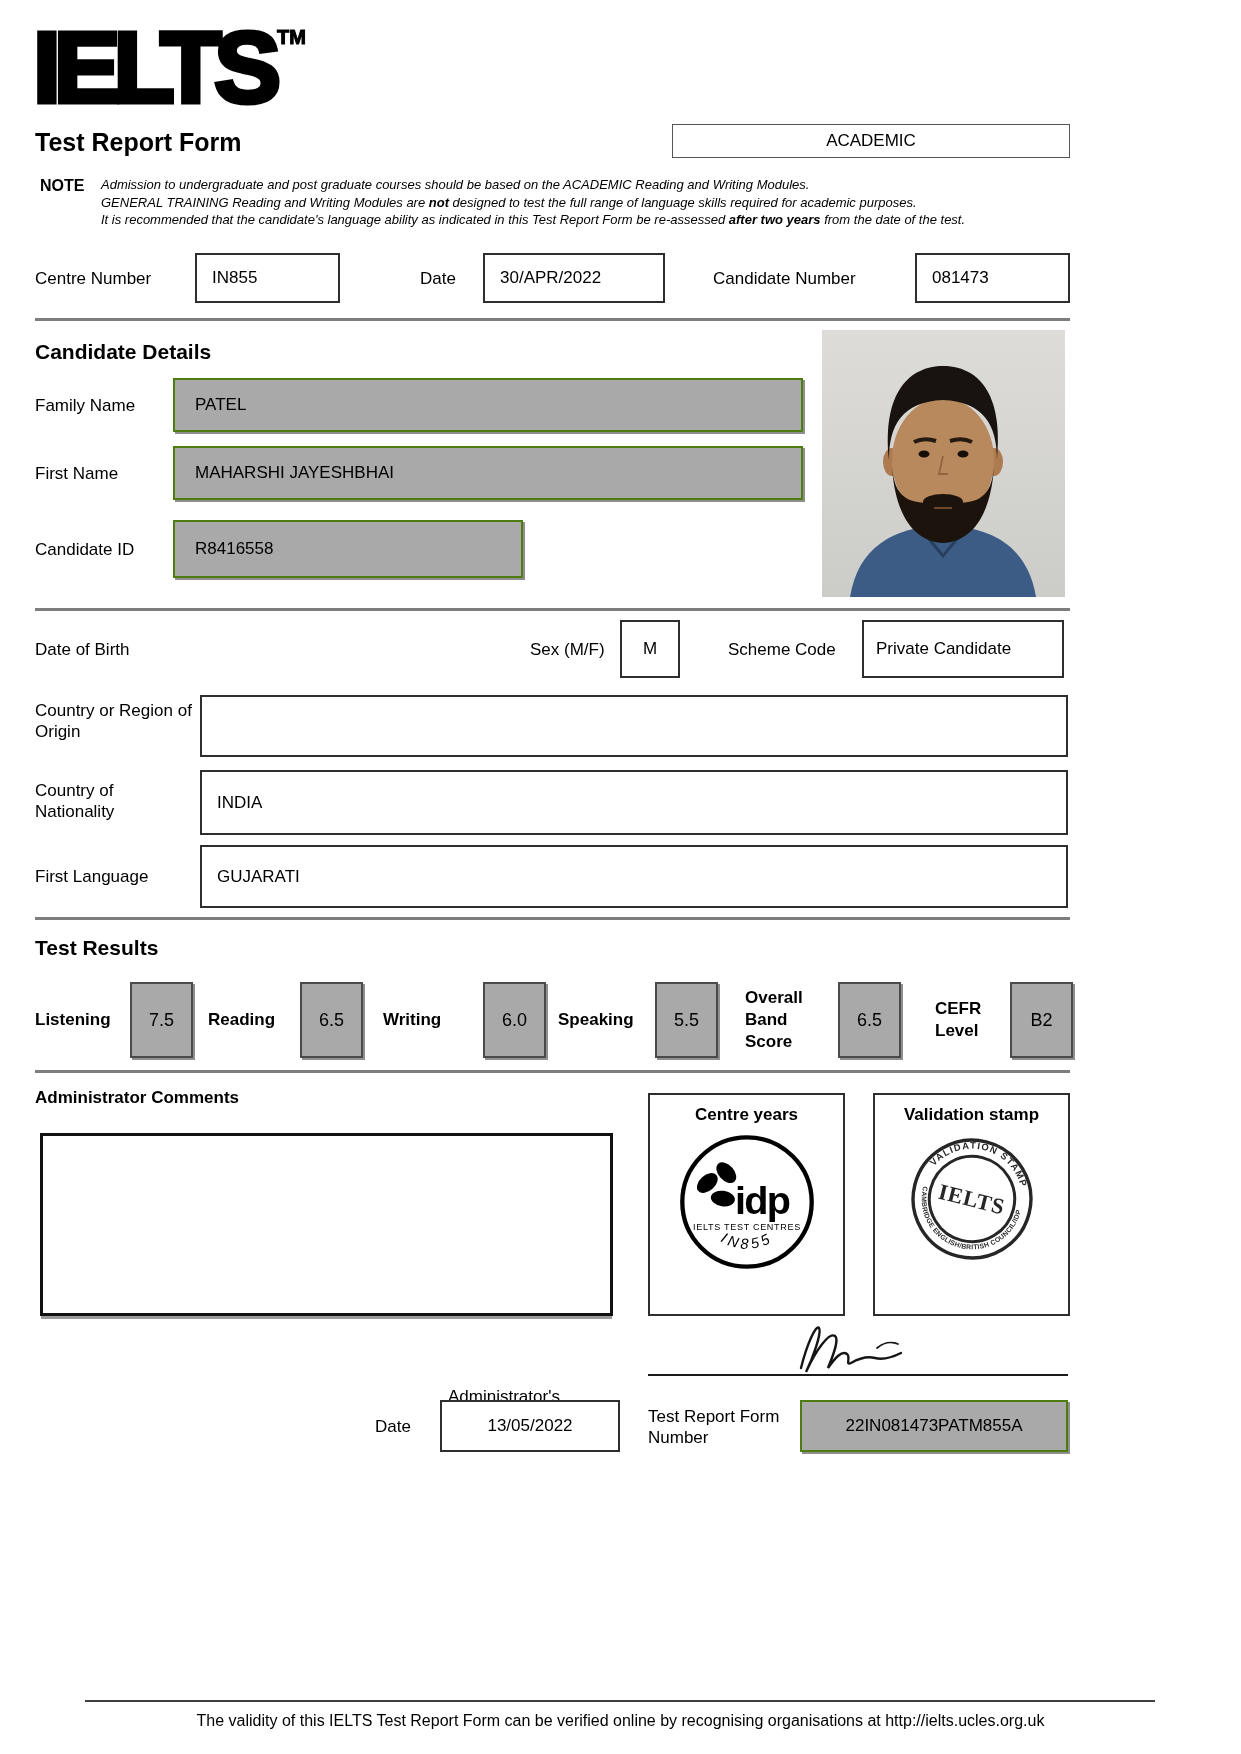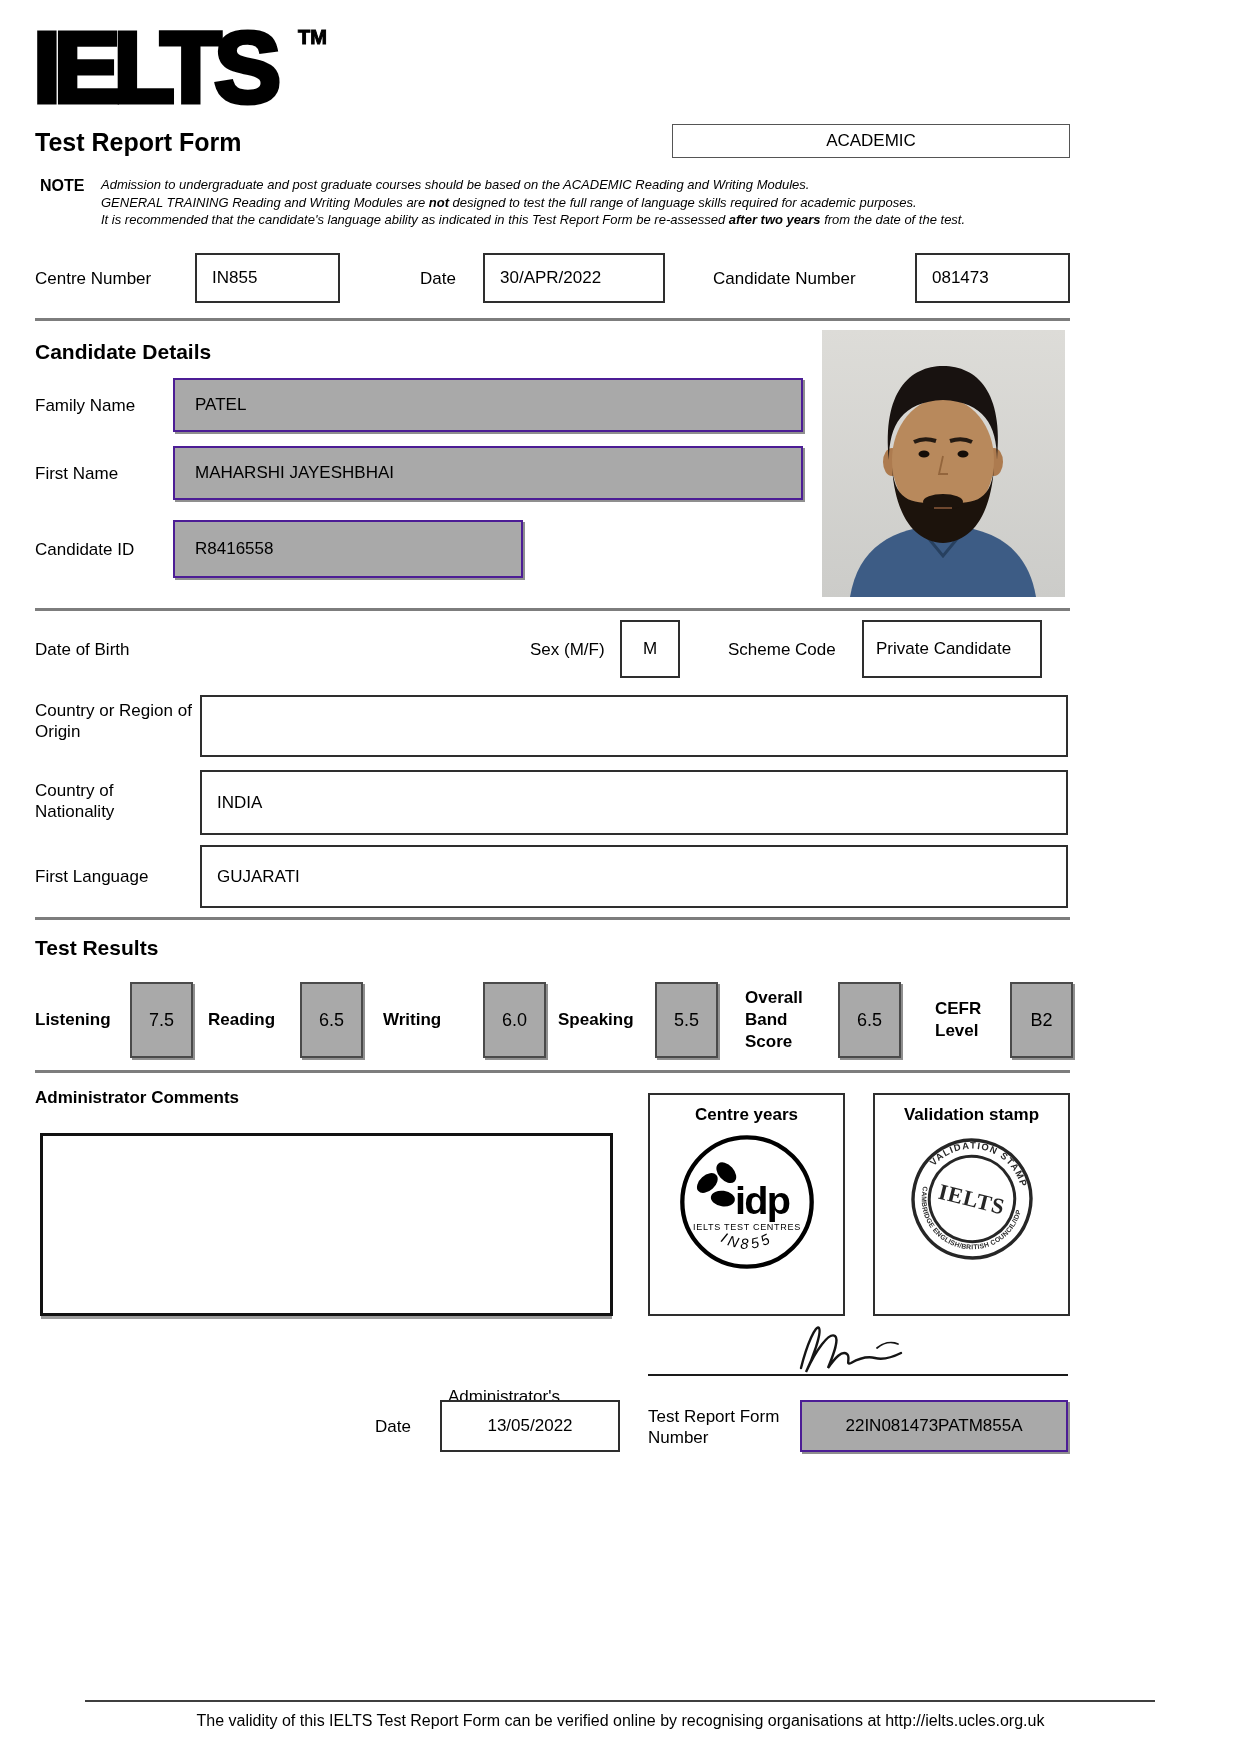--- a/index.html
+++ b/index.html
@@ -4,28 +4,28 @@
 <style>
   * { margin:0; padding:0; box-sizing:border-box; }
   html,body { background:#ffffff; }
   .page { position:relative; width:1241px; height:1754px; background:#ffffff;
           font-family:"Liberation Sans", sans-serif; color:#000; overflow:hidden; }
   .abs { position:absolute; }
   .lbl { font-size:17px; line-height:21px; }
   .bx { border:2px solid #2e2e2e; background:#fff; display:flex; align-items:center;
         font-size:17px; padding-left:15px; }
   .ctr { justify-content:center; padding-left:0; }
-  .gbx { background:#a9a9a9; border:2px solid #4c1d95; box-shadow:2px 2px 0 #8f8f8f;
+  .gbx { background:#a9a9a9; border:2px solid #4d7c0f; box-shadow:2px 2px 0 #8f8f8f;
          display:flex; align-items:center; font-size:17px; padding-left:20px; }
   .hr { height:3px; background:#7d7d7d; }
   .sec { font-size:21px; font-weight:bold; }
   .logo-txt { font-size:100px; font-weight:bold; letter-spacing:-7px; line-height:0.86;
               -webkit-text-stroke:5px #000; white-space:nowrap; }
   .tm { font-size:20px; letter-spacing:0; -webkit-text-stroke:1px #000;
-        position:relative; top:-58px; margin-left:24px; }
+        position:relative; top:-58px; margin-left:3px; }
   .note-lbl { font-size:16px; font-weight:bold; }
   .note-txt { font-size:13px; font-style:italic; line-height:17.5px; }
   .score-lbl { font-size:17px; font-weight:bold; line-height:22px; }
   .score-bx { width:63px; height:76px; display:flex; align-items:center; justify-content:center;
               font-size:18px; background:#a9a9a9; border:2px solid #4a4a4a; box-shadow:2px 2px 0 #8f8f8f; }
   .stamp-box { border:2px solid #2e2e2e; background:#fff; display:flex; flex-direction:column;
                align-items:center; padding-top:10px; }
   .stamp-title { font-size:17px; font-weight:bold; }
   .comments-box { border:3px solid #111; background:#fff; box-shadow:0 4px 0 -1px #9b9b9b; }
   .sigline { height:2px; background:#1a1a1a; }
@@ -112,21 +112,21 @@
   </div>
 
   <div class="abs hr" style="left:35px; top:608px; width:1035px;"></div>
 
   <div class="abs lbl" style="left:35px; top:639px;">Date of Birth</div>
   <div class="abs lbl" style="left:530px; top:639px;">Sex (M/F)</div>
   <div class="abs bx ctr" style="left:620px; top:620px; width:60px; height:58px;">
     <span>M</span>
   </div>
   <div class="abs lbl" style="left:728px; top:639px;">Scheme Code</div>
-  <div class="abs bx" style="left:862px; top:620px; width:180px; height:58px; padding-left:12px;">
+  <div class="abs bx" style="left:862px; top:620px; width:202px; height:58px; padding-left:12px;">
     <span>Private Candidate</span>
   </div>
 
   <div class="abs lbl" style="left:35px; top:700px; width:165px;">Country or Region of Origin</div>
   <div class="abs bx" style="left:200px; top:695px; width:868px; height:62px;">
     <span></span>
   </div>
 
   <div class="abs lbl" style="left:35px; top:780px; width:120px;">Country of Nationality</div>
   <div class="abs bx" style="left:200px; top:770px; width:868px; height:65px;">

